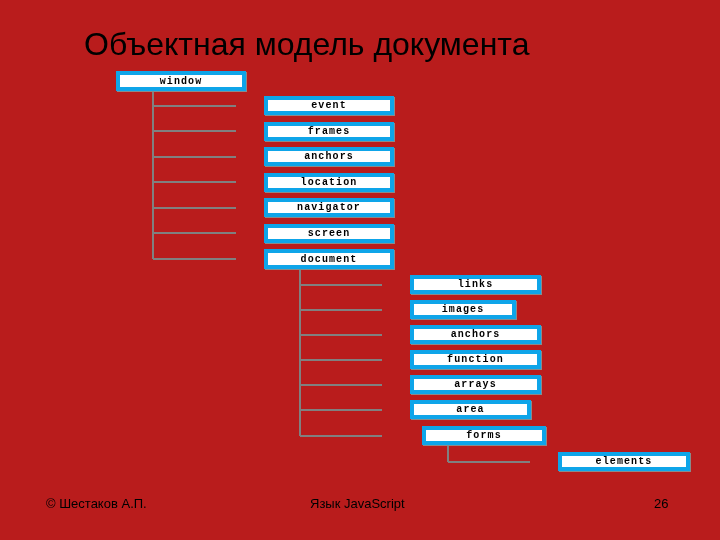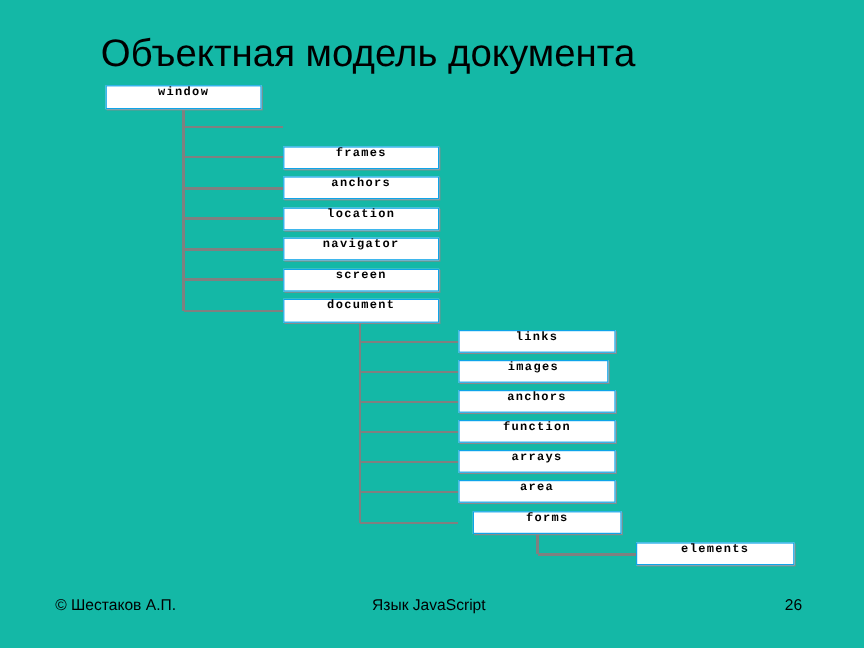--- a/index.html
+++ b/index.html
@@ -5,21 +5,21 @@
 <style>
   html, body {
     margin: 0;
     padding: 0;
     background: #ffffff;
   }
   #slide {
     position: relative;
     width: 720px;
     height: 540px;
-    background: #14b8a6;
+    background: #b91c1c;
     overflow: hidden;
     font-family: "Liberation Sans", sans-serif;
   }
 
   
   #slide-title {
     position: absolute;
     left: 84px;
     top: 24px;
     width: 560px;
@@ -46,31 +46,32 @@
     top: 0;
     width: 720px;
     height: 540px;
     pointer-events: none;
   }
 
   .node-box {
     position: absolute;
     box-sizing: border-box;
     background: #ffffff;
-    border: 1px solid #0ea5e9;
+    border: 4px solid #0ea5e9;
     box-shadow: 1px 1px 0 0 #8a8a8a;
     display: flex;
-    align-items: flex-start;
+    align-items: center;
     justify-content: center;
     font-family: "Liberation Mono", "DejaVu Sans Mono", monospace;
     font-size: 10px;
     font-weight: 700;
     letter-spacing: 1.1px;
     color: #000000;
     white-space: nowrap;
+    margin-left: 28px;
   }
 
   
   .footer-text {
     position: absolute;
     font-family: "Liberation Sans", sans-serif;
     font-size: 13px;
     line-height: 17px;
     color: #000000;
     white-space: nowrap;
@@ -111,20 +112,23 @@
 
         <line x1="448" y1="445" x2="448" y2="462"></line>
         <line x1="448" y1="462" x2="530" y2="462"></line>
       </g>
     </svg>
 
     <div class="node-box" style="left:88px; top:71px; width:130px; height:20px;">
       <span>window</span>
     </div>
 
+    <div class="node-box" style="left:236px; top:96px; width:130px; height:19px;">
+      <span>event</span>
+    </div>
     <div class="node-box" style="left:236px; top:122px; width:130px; height:19px;">
       <span>frames</span>
     </div>
     <div class="node-box" style="left:236px; top:147px; width:130px; height:19px;">
       <span>anchors</span>
     </div>
     <div class="node-box" style="left:236px; top:173px; width:130px; height:19px;">
       <span>location</span>
     </div>
     <div class="node-box" style="left:236px; top:198px; width:130px; height:19px;">
@@ -133,33 +137,33 @@
     <div class="node-box" style="left:236px; top:249px; width:130px; height:20px;">
       <span>document</span>
     </div>
     <div class="node-box" style="left:236px; top:224px; width:130px; height:19px;">
       <span>screen</span>
     </div>
 
     <div class="node-box" style="left:382px; top:275px; width:131px; height:19px;">
       <span>links</span>
     </div>
-    <div class="node-box" style="left:382px; top:300px; width:125px; height:19px;">
+    <div class="node-box" style="left:382px; top:300px; width:106px; height:19px;">
       <span>images</span>
     </div>
     <div class="node-box" style="left:382px; top:325px; width:131px; height:19px;">
       <span>anchors</span>
     </div>
     <div class="node-box" style="left:382px; top:350px; width:131px; height:19px;">
       <span>function</span>
     </div>
     <div class="node-box" style="left:382px; top:375px; width:131px; height:19px;">
       <span>arrays</span>
     </div>
-    <div class="node-box" style="left:382px; top:400px; width:131px; height:19px;">
+    <div class="node-box" style="left:382px; top:400px; width:121px; height:19px;">
       <span>area</span>
     </div>
     <div class="node-box" style="left:394px; top:426px; width:124px; height:19px;">
       <span>forms</span>
     </div>
 
     <div class="node-box" style="left:530px; top:452px; width:132px; height:19px;">
       <span>elements</span>
     </div>
 

